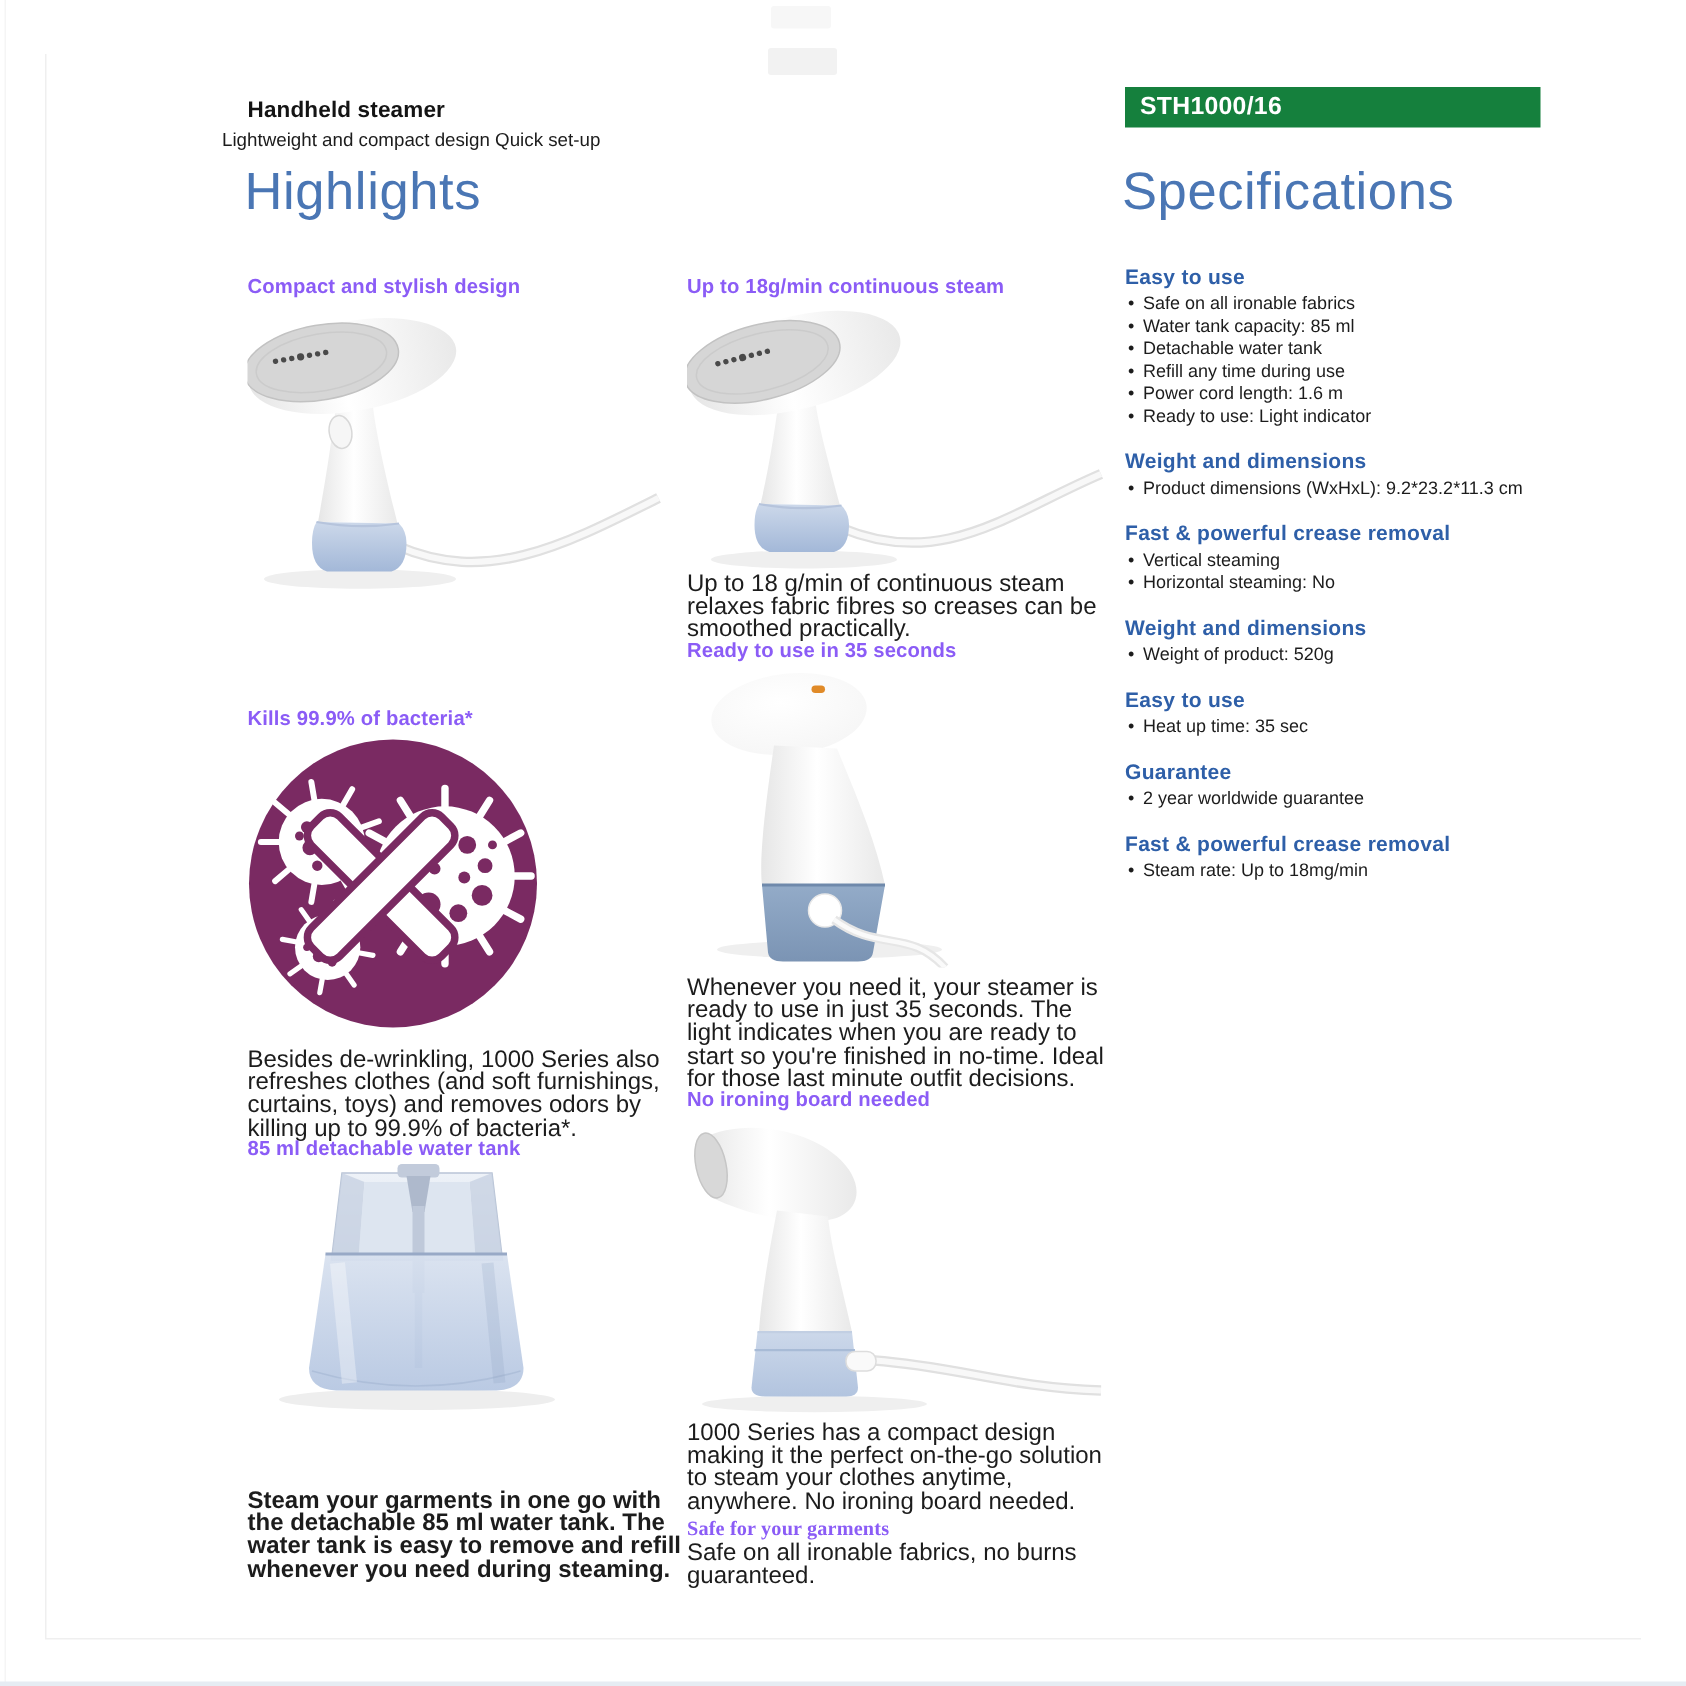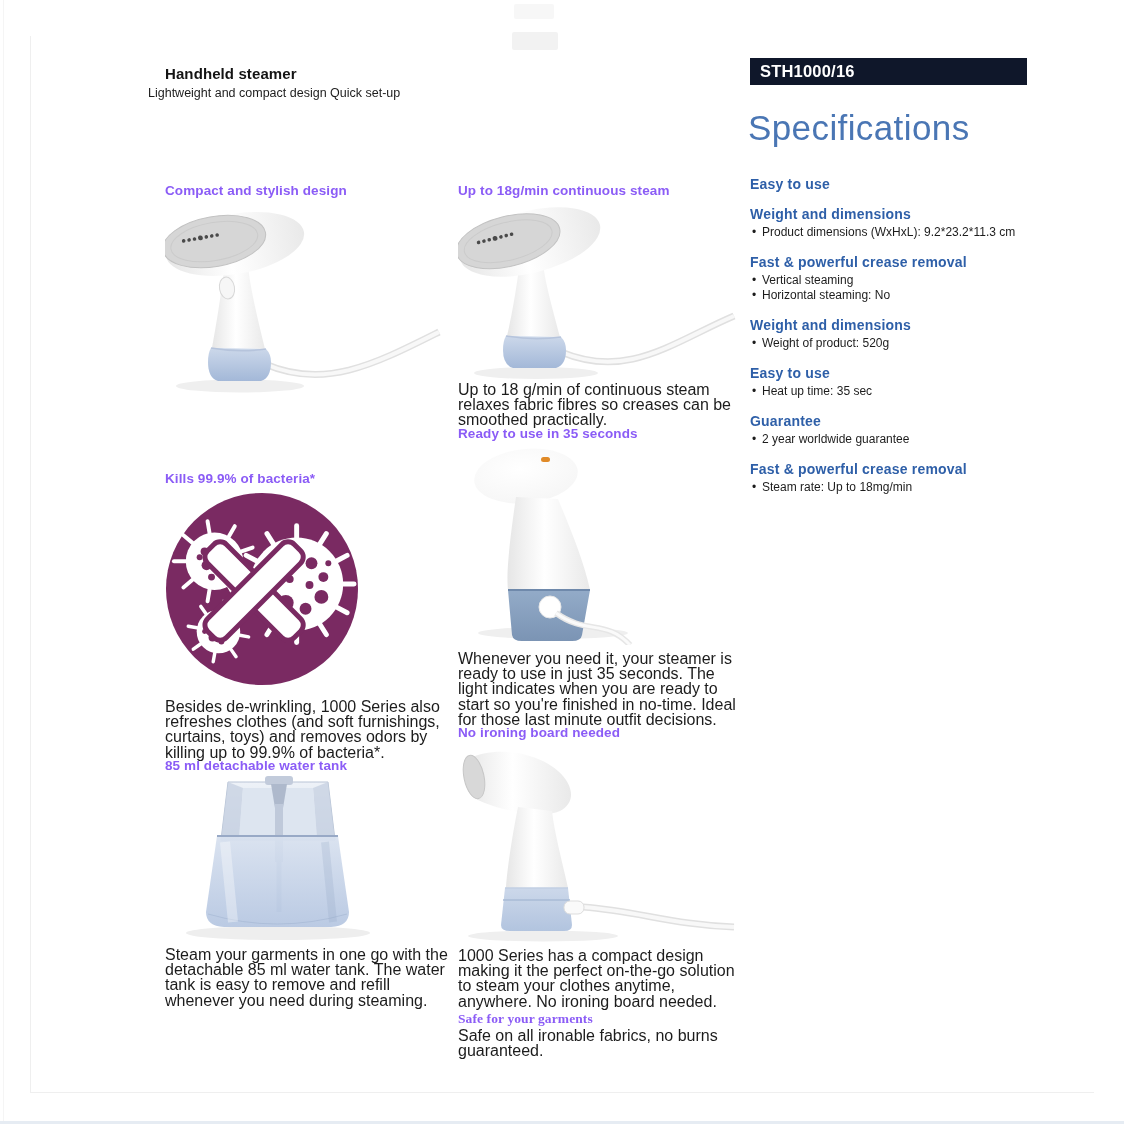--- a/index.html
+++ b/index.html
@@ -15,21 +15,21 @@
   .bottom-strip { left:0; top:1121px; width:1124px; height:3px; background:#e6ecf3; }
   .ghost-logo-1 { left:514px; top:4px; width:40px; height:15px; background:#f7f7f7; border-radius:2px; }
   .ghost-logo-2 { left:512px; top:32px; width:46px; height:18px; background:#f2f2f2; border-radius:2px; }
 
   
   .product-title { left:165px; top:65px; font-size:15px; font-weight:bold; color:#141414; letter-spacing:.1px; }
   .product-subtitle { left:148px; top:86px; font-size:12.5px; color:#1c1c1c; }
   .big-title { font-size:35px; font-weight:400; color:#4a76b4; letter-spacing:.4px; }
   .highlights-title { left:163px; top:108px; }
   .specs-title { left:748px; top:108px; }
-  .model-badge { left:750px; top:58px; width:277px; height:27px; background:#0f172a;
+  .model-badge { left:750px; top:58px; width:277px; height:27px; background:#15803d;
                  color:#ffffff; font-size:16.5px; font-weight:bold; letter-spacing:.2px;
                  display:flex; align-items:center; padding-left:10px; }
 
   
   .col-h { font-size:13.5px; font-weight:bold; color:#8b5cf6; letter-spacing:.1px; }
   .body-text { font-size:16px; line-height:15.2px; color:#1c1c1c; width:290px; }
   .body-text.wide { width:300px; }
   .img-box { overflow:visible; }
   .img-box svg { display:block; }
 
@@ -48,20 +48,21 @@
 
   <div class="abs frame-left-outer"></div>
   <div class="abs frame-left-inner"></div>
   <div class="abs frame-bottom"></div>
   <div class="abs bottom-strip"></div>
   <div class="abs ghost-logo-1"></div>
   <div class="abs ghost-logo-2"></div>
 
   <div class="abs product-title">Handheld steamer</div>
   <div class="abs product-subtitle">Lightweight and compact design Quick set-up</div>
+  <div class="abs big-title highlights-title">Highlights</div>
   <div class="abs model-badge">STH1000/16</div>
   <div class="abs big-title specs-title">Specifications</div>
 
   <div class="abs col-h" style="left:165px;top:183px;">Compact and stylish design</div>
 
   <div class="abs img-box" style="left:165px;top:202px;width:278px;height:205px;">
     <svg width="278" height="205" viewBox="0 0 278 205">
       <defs>
         <linearGradient id="gBlue" x1="0" y1="0" x2="0" y2="1">
           <stop offset="0" stop-color="#ccd8ea"></stop>
@@ -210,21 +211,21 @@
       <rect x="110" y="30" width="8" height="58" fill="#bfc9da"></rect>
       <rect x="111.5" y="86" width="5" height="52" fill="#b7c3d6"></rect>
       <path d="M52,62 L173,62 L184,138 Q184,152 166,153 L59,153 Q41,152 41,138 Z" fill="url(#gTankLower)" opacity="0.93"></path>
       <path d="M52,62 L173,62" stroke="#98a9c6" stroke-width="2" fill="none"></path>
       <path d="M43,140 Q112,160 182,140" stroke="#a3b5d2" stroke-width="1" fill="none" opacity="0.6"></path>
       <path d="M60,68 L68,148" stroke="#ffffff" stroke-width="10" opacity="0.35"></path>
       <path d="M160,68 L168,148" stroke="#8fa3c2" stroke-width="8" opacity="0.22"></path>
     </svg>
   </div>
 
-  <div class="abs body-text" style="left:165px;top:947px;">Steam your garments in one go with the detachable 85 ml water tank. The water tank is easy to remove and refill whenever you need during steaming.</div>
+  <div class="abs body-text" style="left:165px;top:993px;font-weight:bold;">Steam your garments in one go with the detachable 85 ml water tank. The water tank is easy to remove and refill whenever you need during steaming.</div>
 
   <div class="abs col-h" style="left:458px;top:183px;">Up to 18g/min continuous steam</div>
 
   <div class="abs img-box" style="left:458px;top:202px;width:278px;height:178px;">
     <svg width="278" height="178" viewBox="0 0 278 178">
       <ellipse cx="78" cy="171" rx="62" ry="6" fill="#efefef"></ellipse>
       <path d="M103,150 C170,178 215,140 276,114" fill="none" stroke="#e0e0e0" stroke-width="7"></path>
       <path d="M103,150 C170,178 215,140 276,114" fill="none" stroke="#f8f8f8" stroke-width="4"></path>
       <path d="M62,58 C58,92 52,122 49,134 L102,135 C94,105 86,76 85,60 Z" fill="url(#gBody)"></path>
       <path d="M48,134 L103,135 Q108,140 108,148 Q108,163 98,166 L55,166 Q45,163 45,148 Q45,139 48,134 Z" fill="url(#gBlue)"></path>
@@ -302,20 +303,28 @@
 
   <div class="abs body-text" style="left:458px;top:948px;">1000 Series has a compact design making it the perfect on-the-go solution to steam your clothes anytime, anywhere. No ironing board needed.</div>
 
   <div class="abs col-h" style="left:458px;top:1011px;font-family:Liberation Serif, serif;">Safe for your garments</div>
   <div class="abs body-text wide" style="left:458px;top:1028px;">Safe on all ironable fabrics, no burns guaranteed.</div>
 
   <div class="specs">
 
     <section class="spec-group">
       <h3>Easy to use</h3>
+      <ul>
+        <li>Safe on all ironable fabrics</li>
+        <li>Water tank capacity: 85 ml</li>
+        <li>Detachable water tank</li>
+        <li>Refill any time during use</li>
+        <li>Power cord length: 1.6 m</li>
+        <li>Ready to use: Light indicator</li>
+      </ul>
     </section>
 
     <section class="spec-group">
       <h3>Weight and dimensions</h3>
       <ul>
         <li>Product dimensions (WxHxL): 9.2*23.2*11.3 cm</li>
       </ul>
     </section>
 
     <section class="spec-group">

